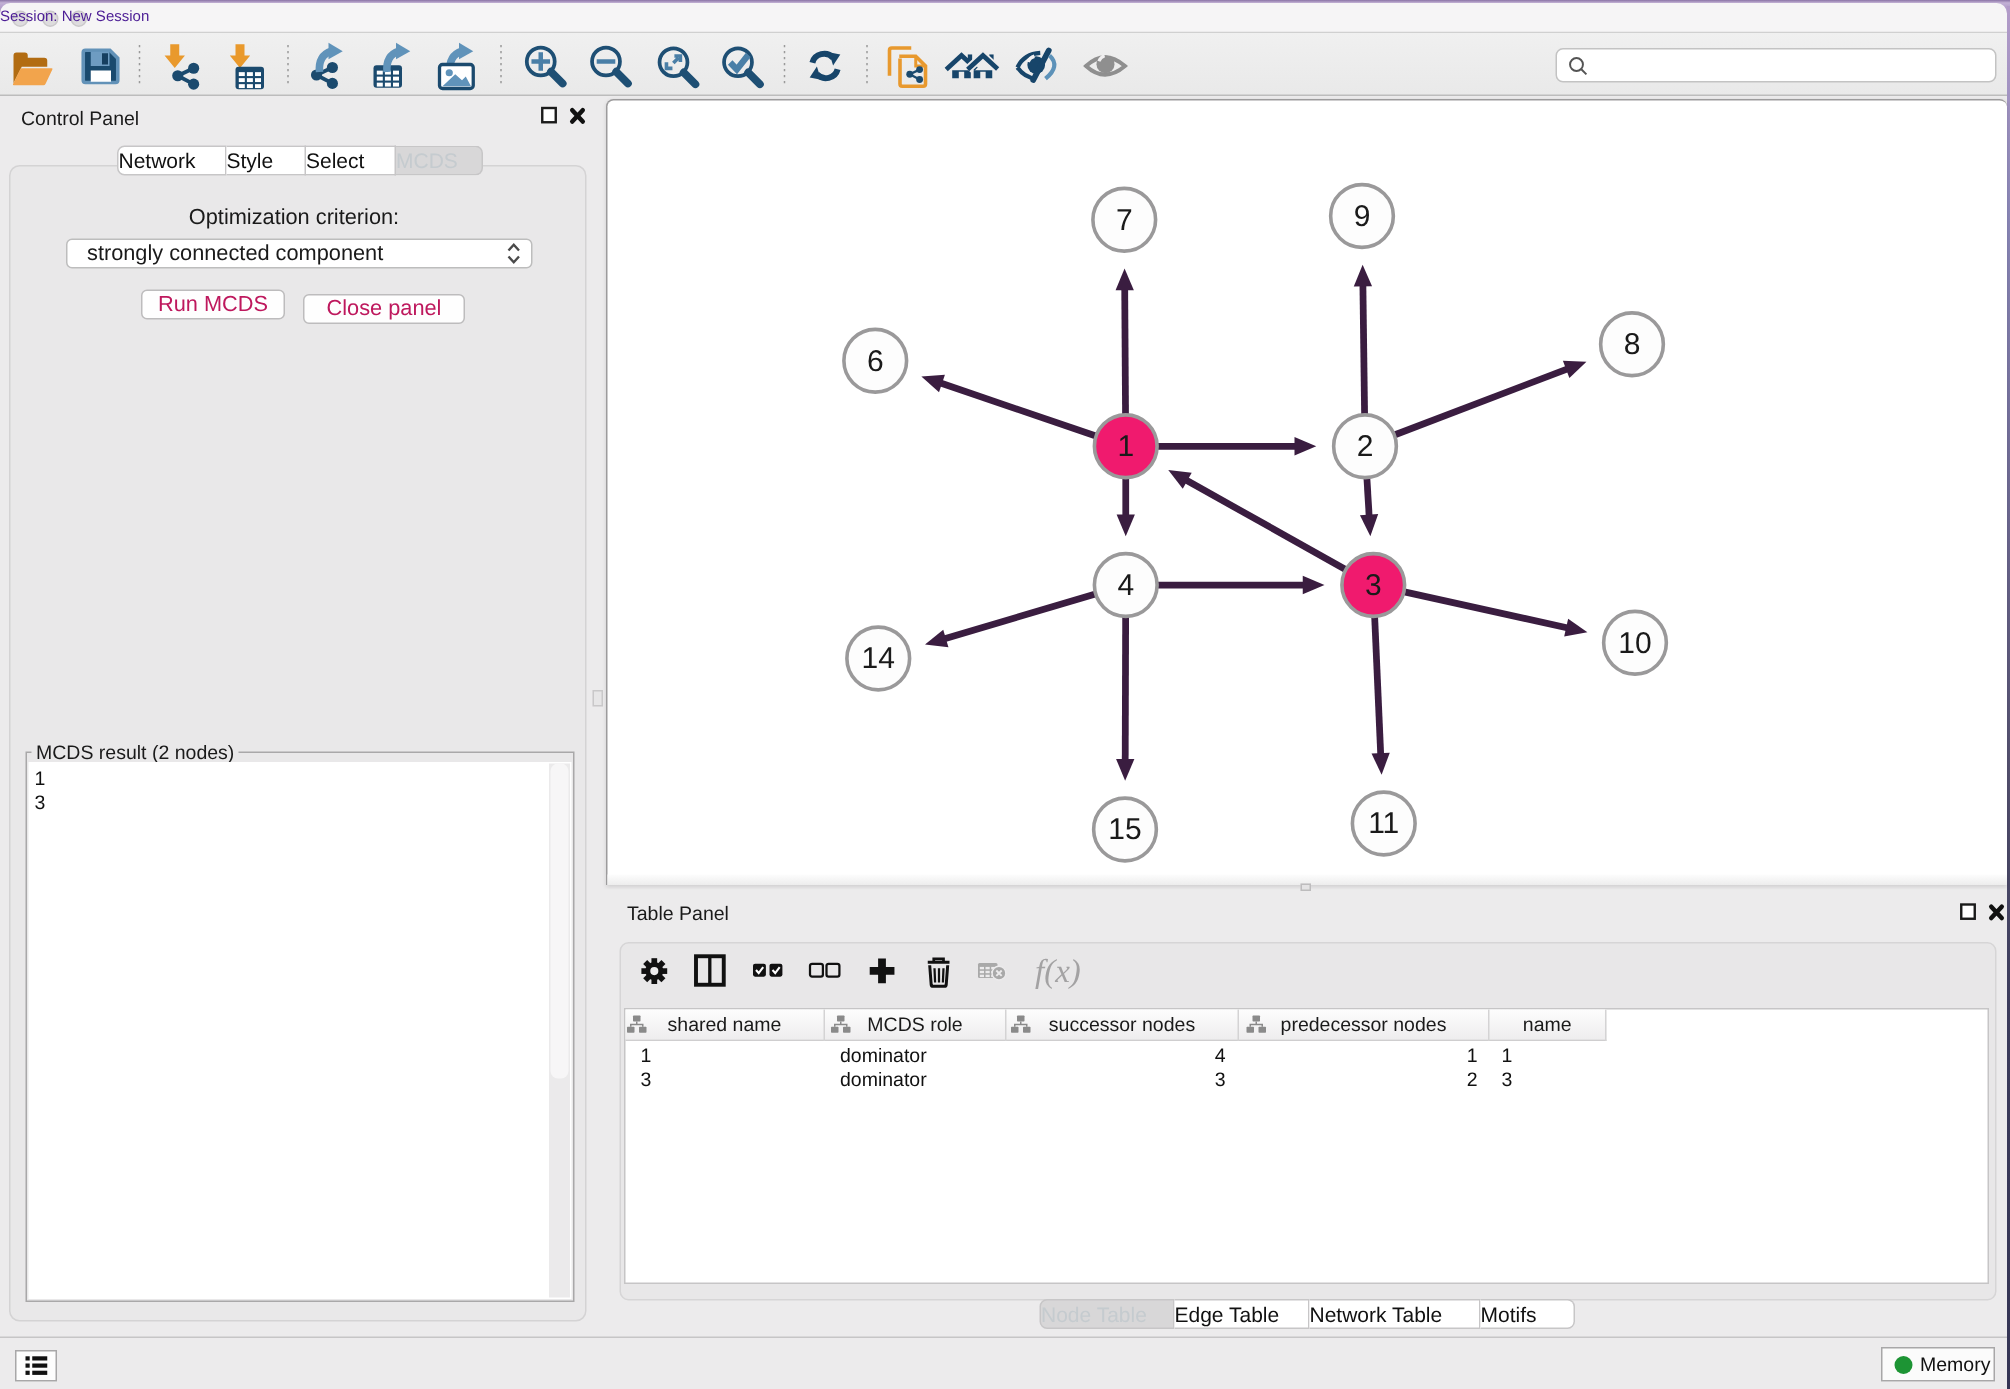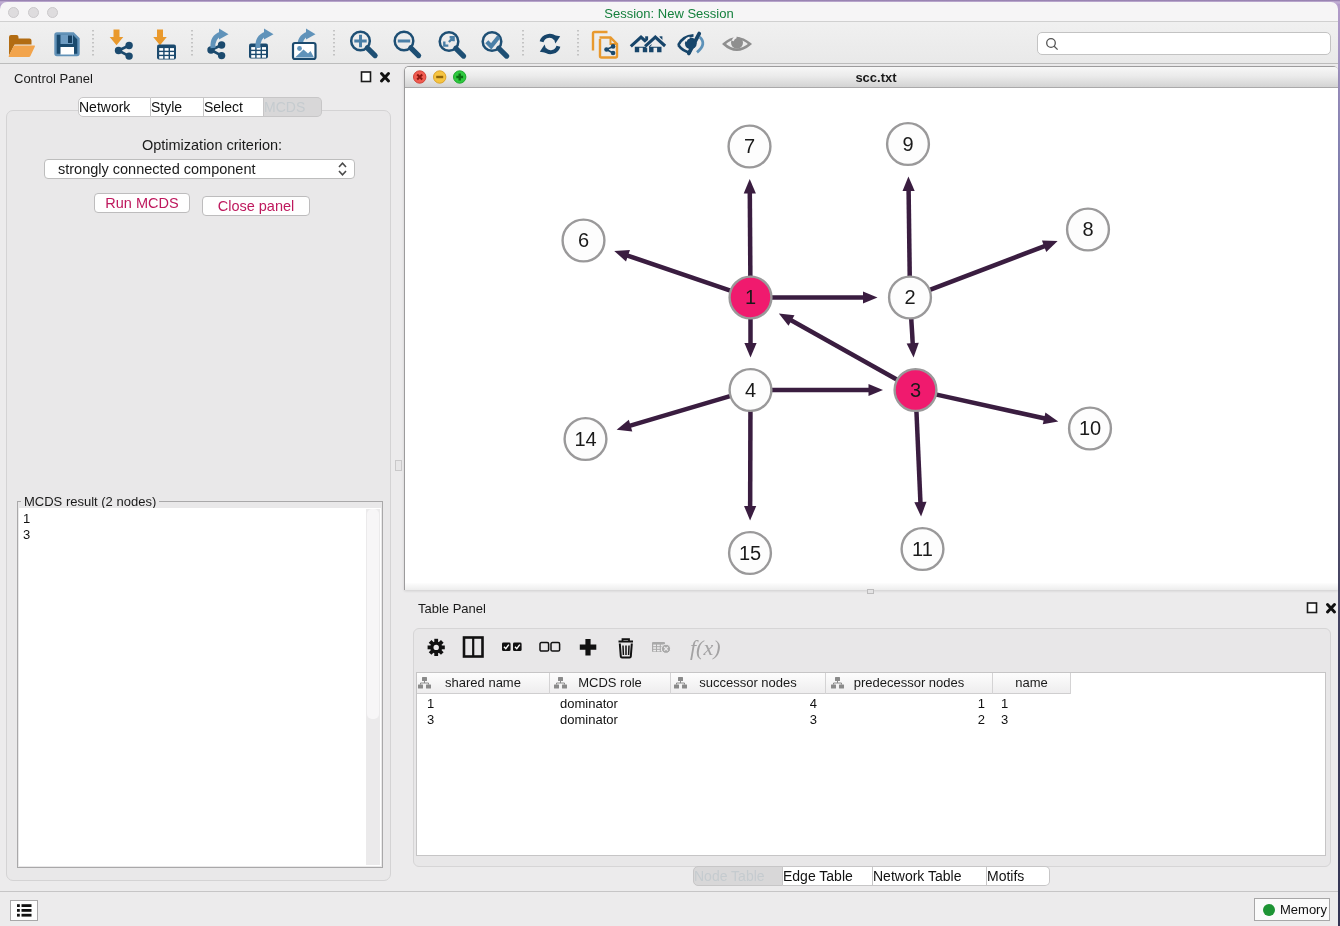--- a/index.html
+++ b/index.html
@@ -7,39 +7,39 @@
 body { font-family:"Liberation Sans", sans-serif; background:#ecebec; position:relative; }
 .abs { position:absolute; }
 
 
 #wallTop { left:0; top:0; width:1340px; height:16px; background:linear-gradient(180deg,#8b74a6 0%,#c3b1d5 12%,#b5a0cc 30%,#af99c8 100%); }
 #wallRight { right:0; top:4px; width:2px; height:922px; background:linear-gradient(180deg,#b39bc9 0%,#8a87b8 15%,#6f6a94 35%,#54506f 55%,#3c3c5c 72%,#343454 100%); }
 
 
 #titlebar { left:0; top:2px; width:1338px; height:20px; background:#f6f5f6; border-bottom:1px solid #d0d0d0; border-radius:7px 7px 0 0; }
 .tl { position:absolute; top:5px; width:11px; height:11px; border-radius:50%; background:#dedcde; border:1px solid #cbc9cb; }
-#titleTxt { position:absolute; top:4px; left:0; width:100%; text-align:center; font-size:13px; color:#15803d; }
+#titleTxt { position:absolute; top:4px; left:0; width:100%; font-size:10px; color:#4c1d95; }
 
 
 #toolbar { left:0; top:22px; width:1338px; height:42px; background:linear-gradient(180deg,#f0f0f0,#e9e9e9); border-bottom:1px solid #bcbcbc; }
 #searchbox { position:absolute; left:1037px; top:10px; width:294px; height:23px; background:#fff; border:1px solid #c3c3c3; border-radius:5px; }
 
 
 #cpanel { left:0; top:64px; width:392px; height:827px; background:#ecebec; }
 #cpTitle { position:absolute; left:14px; top:7px; font-size:13px; color:#1a1a1a; }
 #cpContent { position:absolute; left:6px; top:46px; width:385px; height:771px; background:#e9e8e9; border:1px solid #d4d3d4; border-radius:7px; }
 
 
 .seg { position:absolute; display:flex; }
 .seg .s { height:20px; line-height:19px; font-size:14px; background:#fff; border-top:1px solid #c7c6c7; border-bottom:1px solid #c7c6c7; border-right:1px solid #c7c6c7; color:#111; }
 .seg .s.first { border-left:1px solid #c7c6c7; border-radius:5px 0 0 5px; }
 .seg .s.last { border-radius:0 5px 5px 0; }
 .seg .s.dis { background:#d8d7d8; color:#c5cbcf; }
 
-#optLabel { position:absolute; left:16px; top:73px; width:392px; text-align:center; font-size:14.5px; color:#1a1a1a; }
+#optLabel { position:absolute; left:0; top:73px; width:392px; text-align:center; font-size:14.5px; color:#1a1a1a; }
 #combo { position:absolute; left:44px; top:95px; width:311px; height:20px; background:#fff; border:1px solid #bdbdbd; border-radius:4px; font-size:14.5px; color:#1a1a1a; line-height:18px; padding-left:13px; }
 .btn { position:absolute; height:20px; background:#fefefe; border:1px solid #bdbcbd; border-radius:4px; font-size:14.5px; color:#be185d; text-align:center; line-height:18px; }
 
 #groupbox { position:absolute; left:17px; top:437px; width:366px; height:367px; border:1px solid #a9a8a9; }
 #groupLabel { position:absolute; left:21px; top:430px; background:#e9e8e9; padding:0 3px; font-size:13px; color:#1a1a1a; }
 #mcdsList { position:absolute; left:19px; top:444px; width:362px; height:358px; background:#fff; font-size:13px; color:#111; }
 #mcdsList .it { padding-left:4px; height:16px; line-height:16px; }
 #listScroll { position:absolute; right:1px; top:1px; width:14px; height:356px; background:#ebeaeb; }
 #listScroll .thumb { position:absolute; left:1px; top:0; width:12px; height:210px; background:#f7f6f7; border-radius:5px; }
 
@@ -227,31 +227,20 @@
   <div id="mcdsList">
     <div class="it" style="margin-top:3px;">1</div>
     <div class="it">3</div>
     <div id="listScroll">
         <div class="thumb"></div>
       </div>
   </div>
 </div>
 
 <div class="abs" id="netwin">
-  <div id="nwTitle">
-    <svg width="70" height="21" viewBox="0 0 70 21" style="position:absolute;left:0;top:0;">
-      <circle cx="14.7" cy="10" r="6.2" fill="#f15c51" stroke="#cf4439" stroke-width="1"></circle>
-      <path d="M12.2,7.5 l5,5 M17.2,7.5 l-5,5" stroke="#8c1710" stroke-width="2"></path>
-      <circle cx="34.7" cy="10" r="6.2" fill="#f6c440" stroke="#dba42c" stroke-width="1"></circle>
-      <path d="M31.2,10 h7" stroke="#90650a" stroke-width="2.4"></path>
-      <circle cx="54.7" cy="10" r="6.2" fill="#2ec93e" stroke="#1ea82e" stroke-width="1"></circle>
-      <path d="M54.7,6.6 v6.8 M51.3,10 h6.8" stroke="#0b6e14" stroke-width="2.4"></path>
-    </svg>
-    <div id="nwTitleTxt">scc.txt</div>
-  </div>
   <svg id="graph" width="932" height="495" style="position:absolute; left:0; top:21px;" viewBox="0 0 932 495">
       <line x1="345.36424138759537" y1="189.0004495269004" x2="344.7980067101565" y2="103.49901323363328" stroke="#3a1d40" stroke-width="4.5"></line>
       <polygon points="344.7152270684464,90.9992873354018 350.91111769116714,105.45857291219576 338.7113852144932,105.53936584250485" fill="#3a1d40"></polygon>
       <line x1="326.0989616091906" y1="202.87808869295728" x2="221.08764524811815" y2="167.03590286911816" stroke="#3a1d40" stroke-width="4.5"></line>
       <polygon points="209.25774379030756,162.9981520721409 224.95085187029275,161.90895108522295 221.01000709244295,173.45493490804608" fill="#3a1d40"></polygon>
       <line x1="366" y1="209.5" x2="460" y2="209.5" stroke="#3a1d40" stroke-width="4.5"></line>
       <polygon points="472.5,209.5 458,215.6 458,203.4" fill="#3a1d40"></polygon>
       <line x1="345.5" y1="230" x2="345.5" y2="257" stroke="#3a1d40" stroke-width="4.5"></line>
       <polygon points="345.5,269.5 339.4,255 351.6,255" fill="#3a1d40"></polygon>
       <line x1="492.61824867168525" y1="291.9753818310963" x2="384.75262486703235" y2="231.5052593951545" stroke="#3a1d40" stroke-width="4.5"></line>

